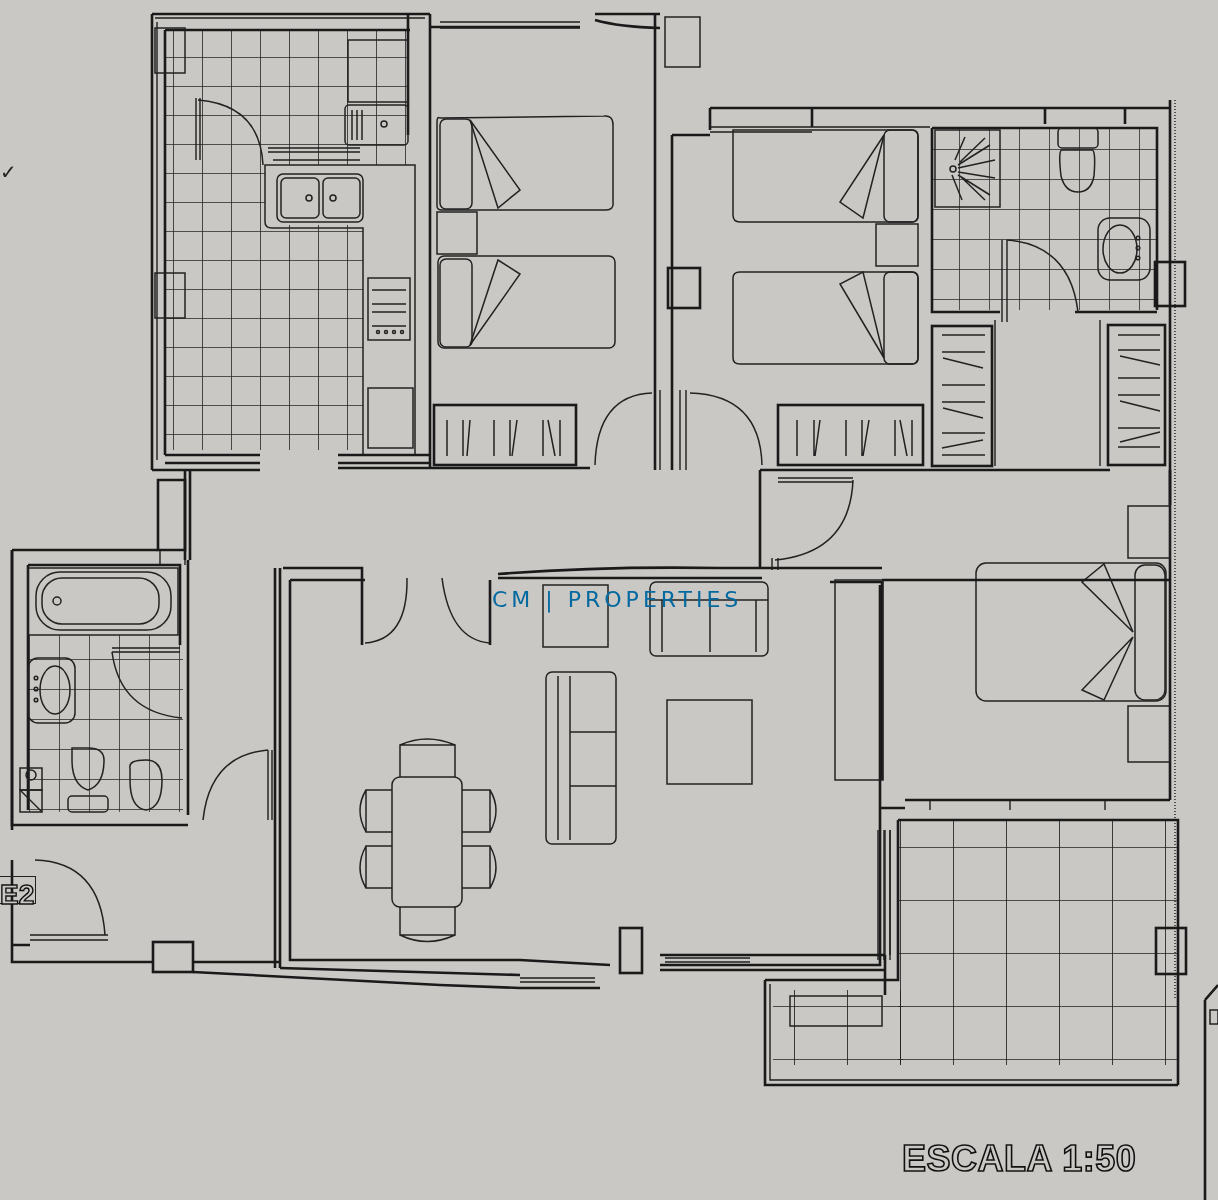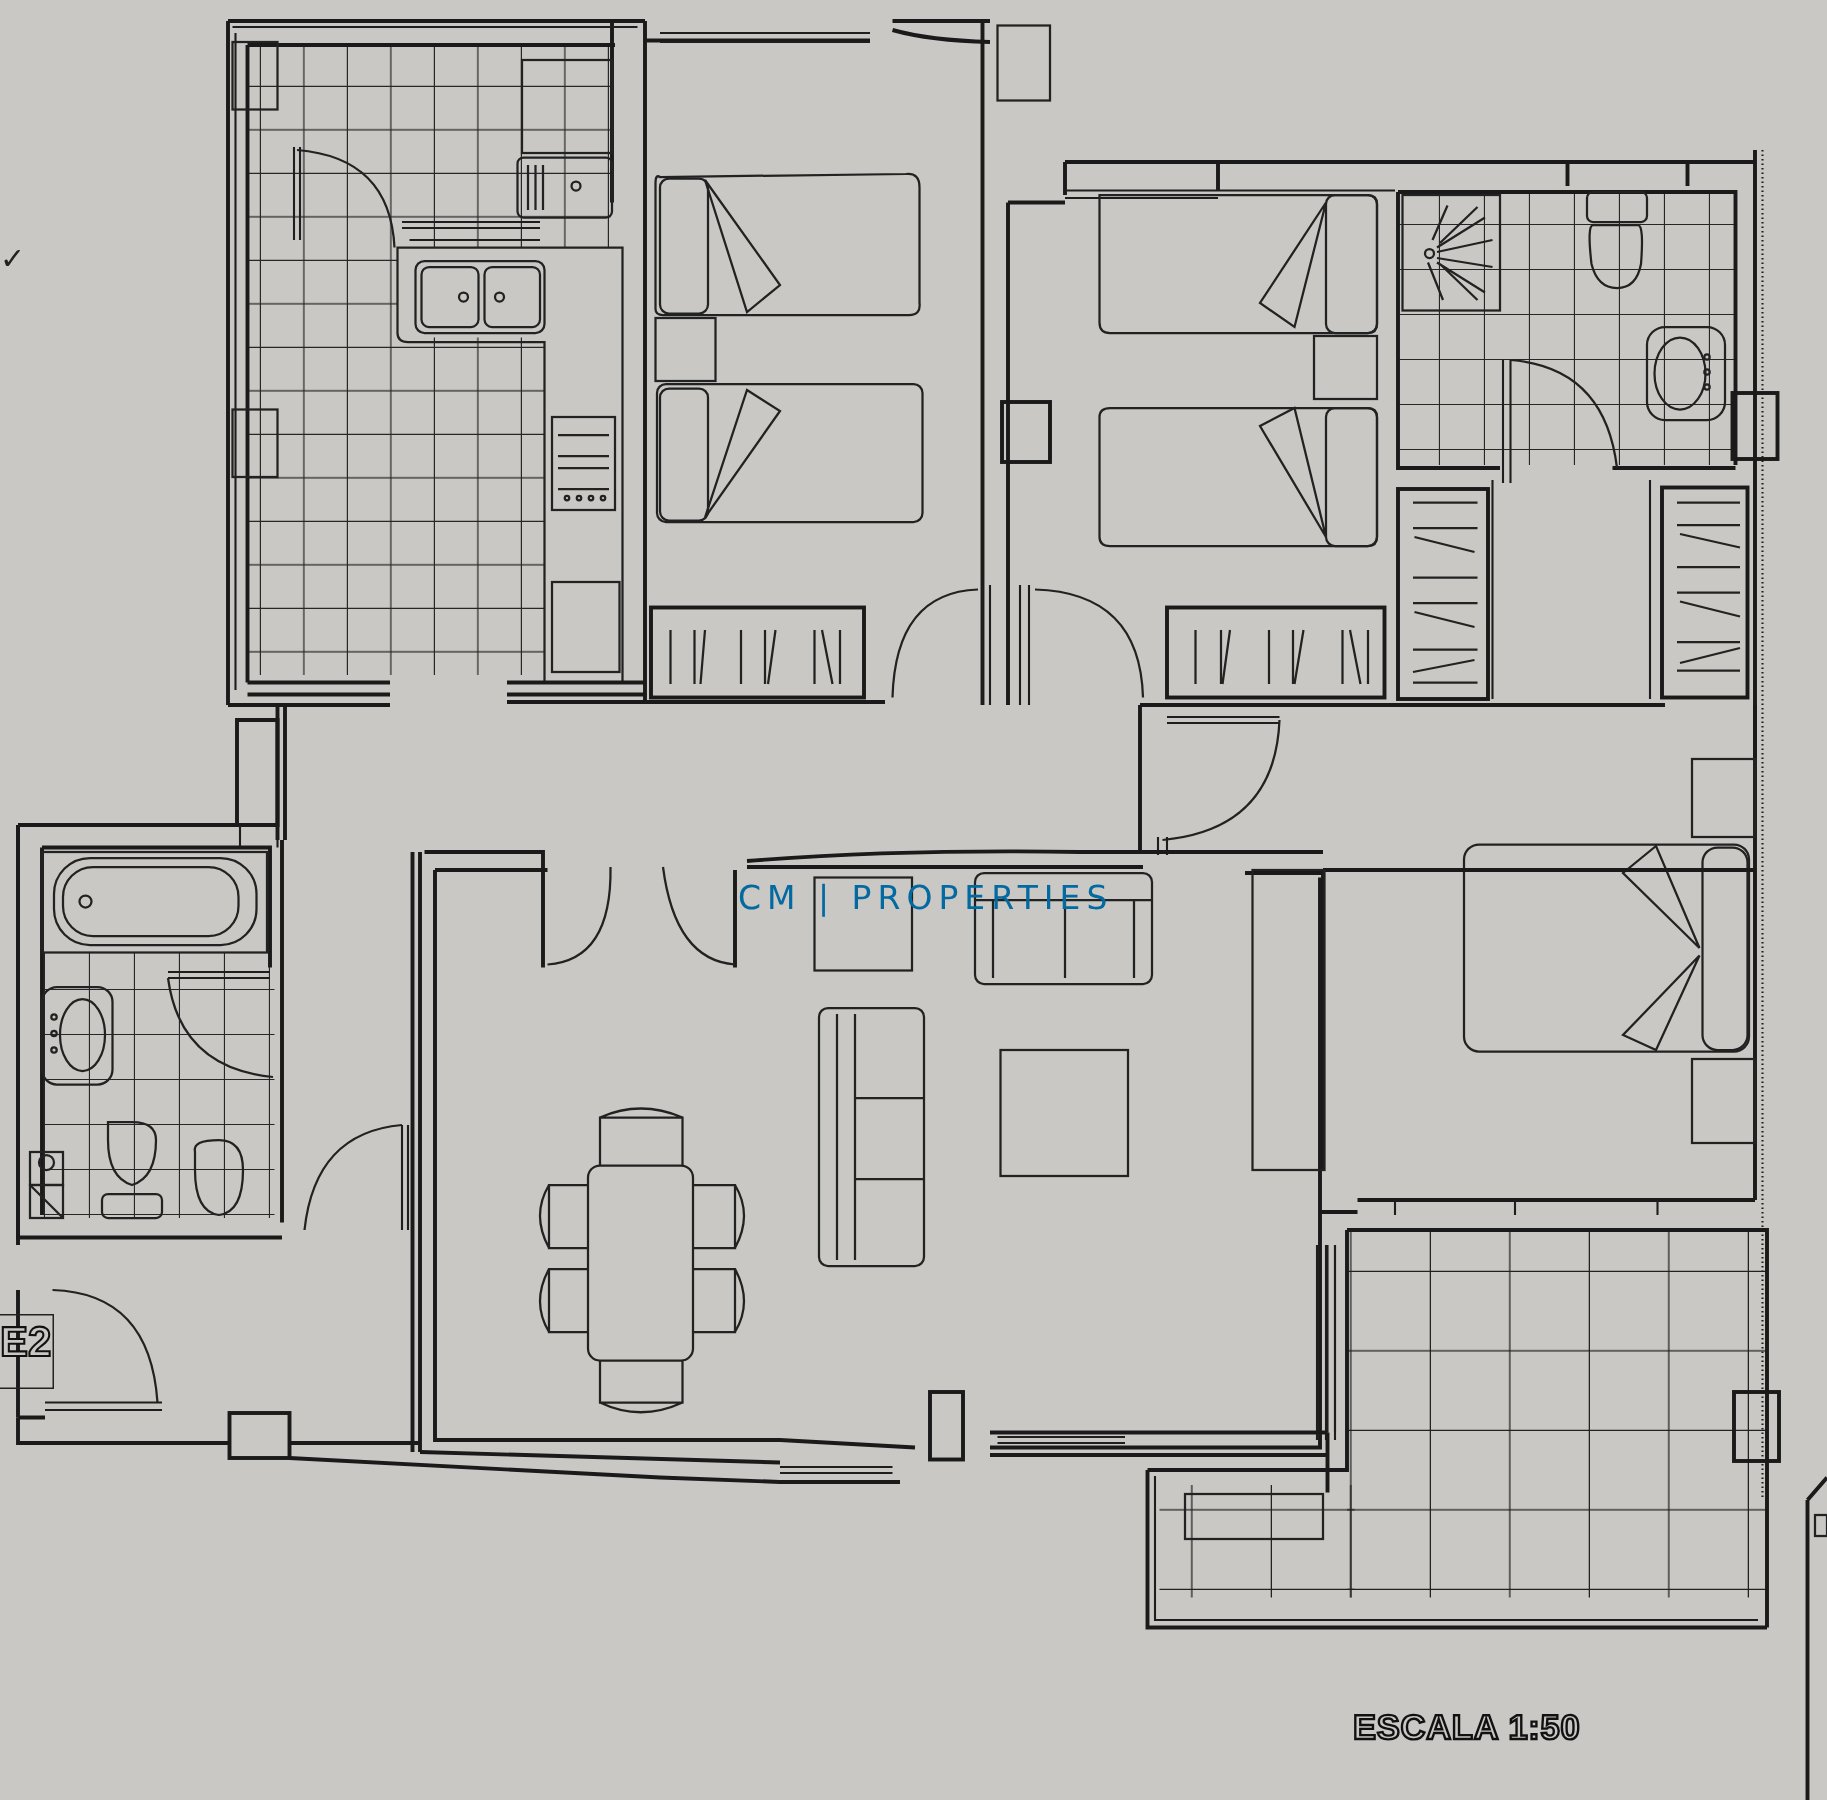--- a/index.html
+++ b/index.html
@@ -2,22 +2,22 @@
 <html><head>
 <meta charset="utf-8">
 <style>
   html, body { margin:0; padding:0; }
   body { width:1218px; height:1200px; background:#c9c8c4; overflow:hidden; position:relative; font-family:"Liberation Sans", sans-serif; }
   #plan { position:absolute; left:0; top:0; width:1218px; height:1200px; }
   .w { fill:none; stroke:#1a1a1a; stroke-width:2.6; }
   .t { fill:none; stroke:#1e1e1e; stroke-width:1.4; }
   .f { fill:none; stroke:#222; stroke-width:1.5; }
   .wm { position:absolute; left:492px; top:587px; font-family:"DejaVu Sans", sans-serif; font-size:22px; letter-spacing:4px; color:#0369a1; font-weight:400; }
-  .scale { position:absolute; left:902px; top:1138px; font-family:"Liberation Sans", sans-serif; font-weight:700; font-size:23px; color:#c9c8c4; -webkit-text-stroke:1.6px #111; letter-spacing:0.5px; }
-  .e2 { position:absolute; left:0px; top:876px; width:34px; height:50px; border:1.5px solid #222; border-left:none; font-family:"Liberation Sans", sans-serif; font-weight:700; font-size:28px; color:#c9c8c4; -webkit-text-stroke:1.4px #111; line-height:36px; text-align:right; padding-right:2px; box-sizing:border-box; width:36px; }
+  .scale { position:absolute; left:902px; top:1138px; font-family:"Liberation Sans", sans-serif; font-weight:700; font-size:36px; color:#c9c8c4; -webkit-text-stroke:1.6px #111; letter-spacing:0.5px; }
+  .e2 { position:absolute; left:0px; top:876px; width:34px; height:28px; border:1.5px solid #222; border-left:none; font-family:"Liberation Sans", sans-serif; font-weight:700; font-size:28px; color:#c9c8c4; -webkit-text-stroke:1.4px #111; line-height:36px; text-align:right; padding-right:2px; box-sizing:border-box; width:36px; }
   .edge-mark { position:absolute; left:0; top:160px; font-family:"Liberation Sans", sans-serif; font-size:20px; color:#222; }
 </style>
 </head>
 <body>
 
 <svg id="plan" viewBox="0 0 1218 1200" xmlns="http://www.w3.org/2000/svg">
   <defs>
     <pattern id="tile" width="29" height="29" patternUnits="userSpaceOnUse">
       <path d="M29 0 V29 M0 29 H29" stroke="#262626" stroke-width="1.6" fill="none"></path>
     </pattern>

